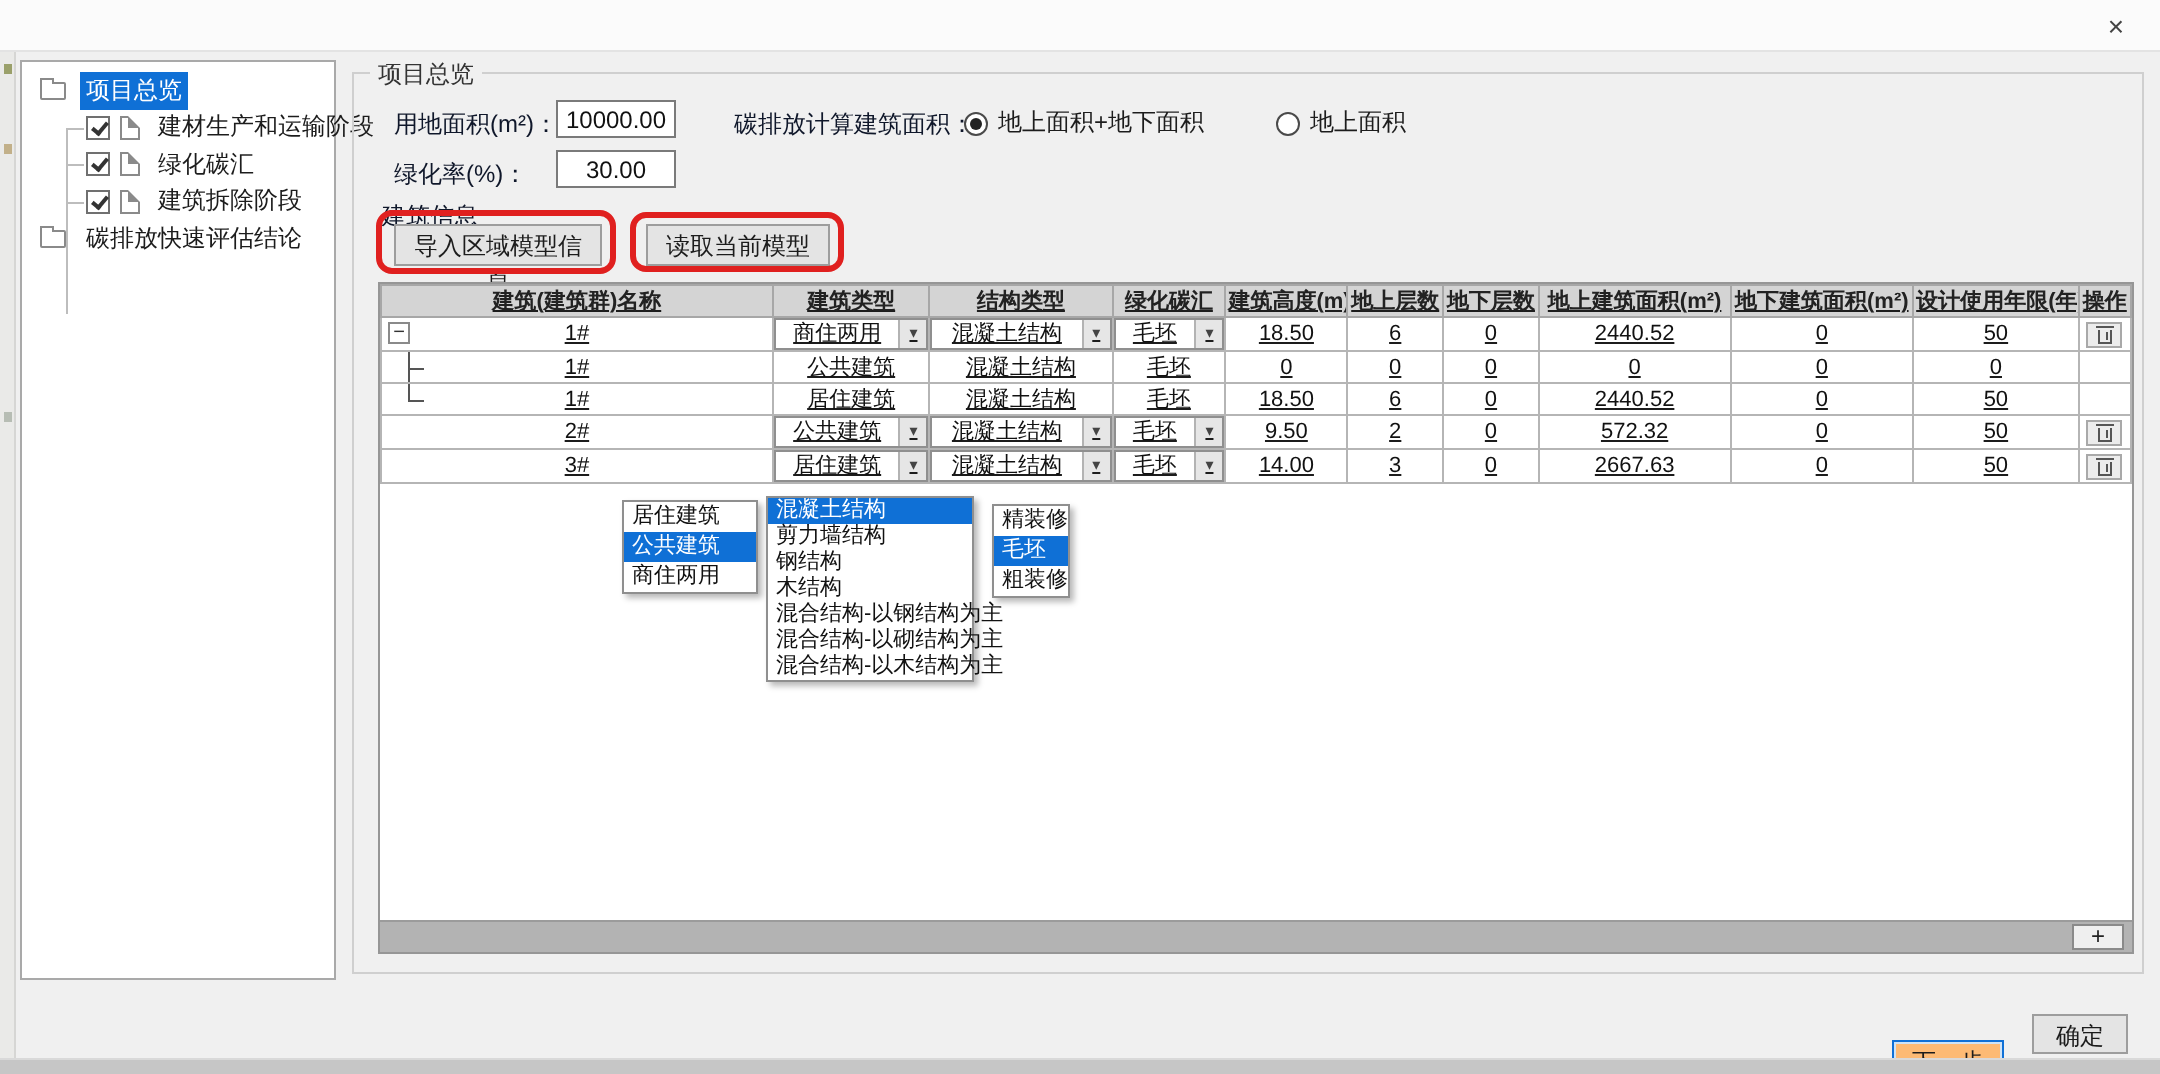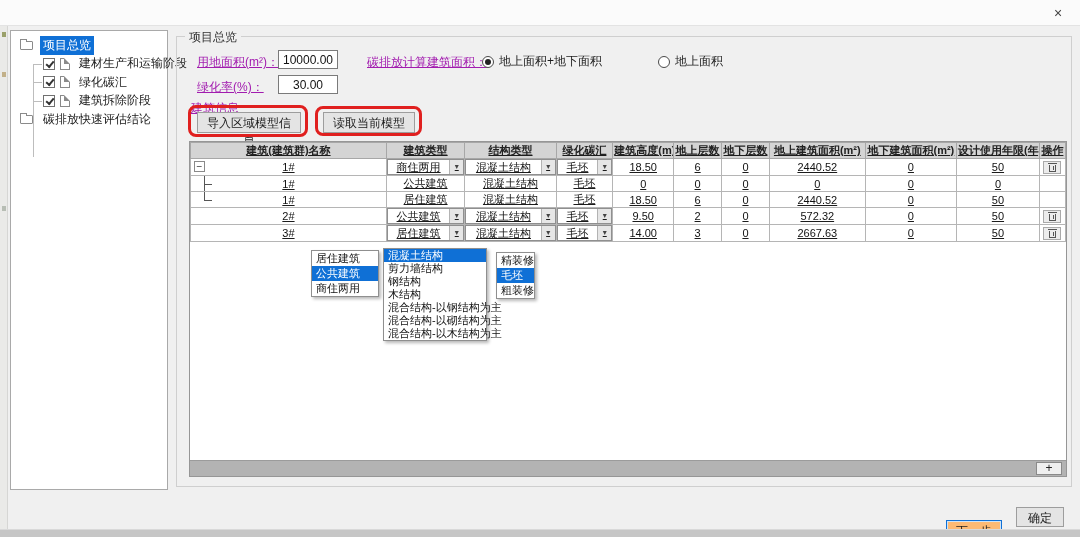--- a/index.html
+++ b/index.html
@@ -36,23 +36,23 @@
   .ico-page::before{content:"";position:absolute;right:-1px;top:-1px;border:3px solid #fff;border-left-color:#8a8a8a;border-bottom-color:#8a8a8a;}
   .ico-check{position:relative;width:12px;height:12px;border:1px solid #707070;margin-right:5px;flex:none;background:#fff;}
   .ico-check::after{content:"";position:absolute;left:2px;top:2px;width:6px;height:3px;border-left:2px solid #333;border-bottom:2px solid #333;transform:rotate(-50deg);}
   .tree-guide{position:absolute;left:22px;width:1px;background:#bdbdbd;}
   .h-tick{position:absolute;left:22px;width:9px;height:1px;background:#bdbdbd;}
 
   
   .main-group{position:absolute;left:176px;top:36px;width:896px;height:451px;border:1px solid #cfcfcf;}
   .group-label{position:absolute;left:8px;top:-8px;background:#f0f0f0;padding:0 4px;color:#333;}
 
-  .form-label{position:absolute;white-space:nowrap;color:#a21caf;text-decoration:underline;}
+  .form-label{position:absolute;white-space:nowrap;color:#0f172a;}
   .txt-input{position:absolute;height:19px;border:1px solid #7a7a7a;background:#fff;font-family:inherit;font-size:12px;text-align:center;padding:0 2px;color:#111;}
-  .radio-group{position:absolute;display:flex;gap:56px;}
+  .radio-group{position:absolute;display:flex;gap:36px;}
   .radio-opt{display:flex;align-items:center;white-space:nowrap;}
   .radio-circle{position:relative;width:12px;height:12px;border:1px solid #4a4a4a;border-radius:50%;margin-right:5px;background:#fff;flex:none;}
   .radio-opt.on .radio-circle::after{content:"";position:absolute;left:2px;top:2px;width:6px;height:6px;border-radius:50%;background:#222;}
 
   .btn{position:absolute;height:21px;background:#e4e4e4;border:1px solid #9d9d9d;font-family:inherit;font-size:12px;color:#1c1c1c;text-align:center;line-height:19px;}
   .red-rect{position:absolute;border:3px solid var(--red);border-radius:8px;pointer-events:none;}
 
   
   .table-wrap{position:absolute;left:12px;top:104px;width:878px;height:336px;background:#fff;border:1px solid #969696;}
   table.grid{border-collapse:collapse;width:100%;table-layout:fixed;font-size:11px;text-decoration:underline;}

